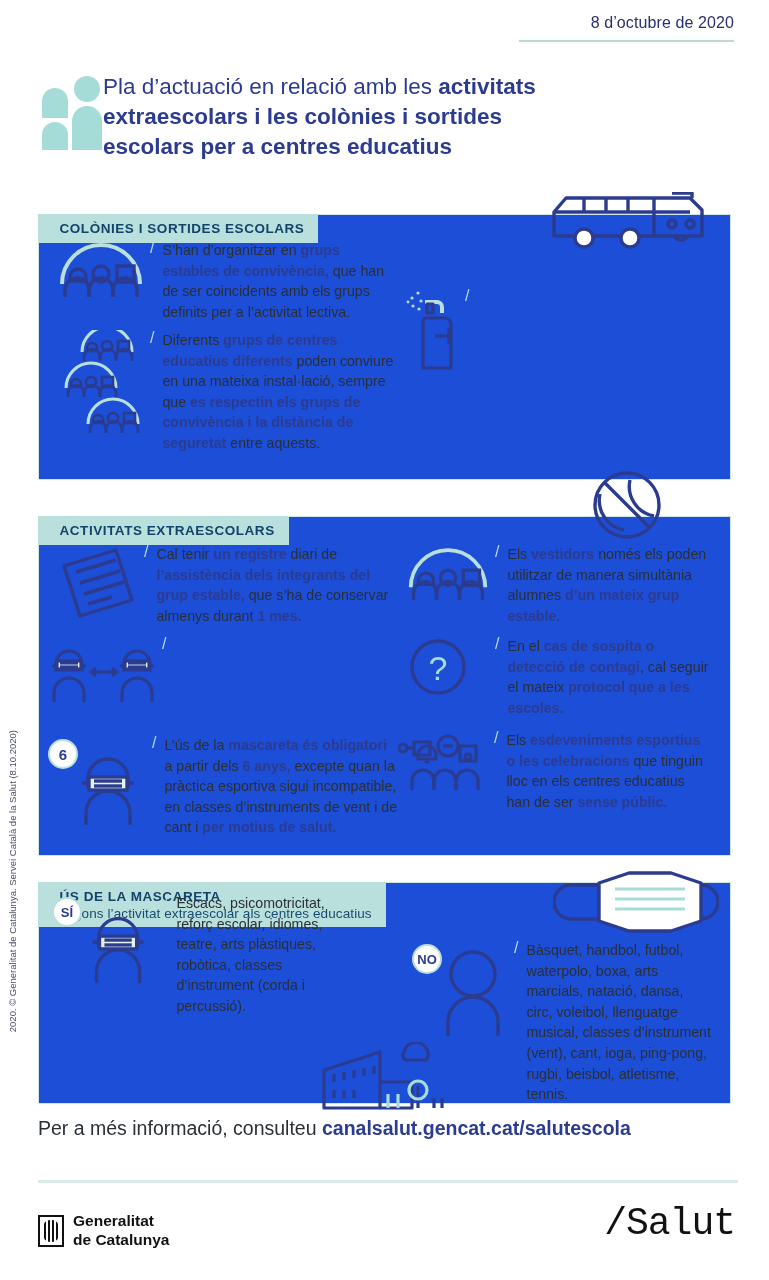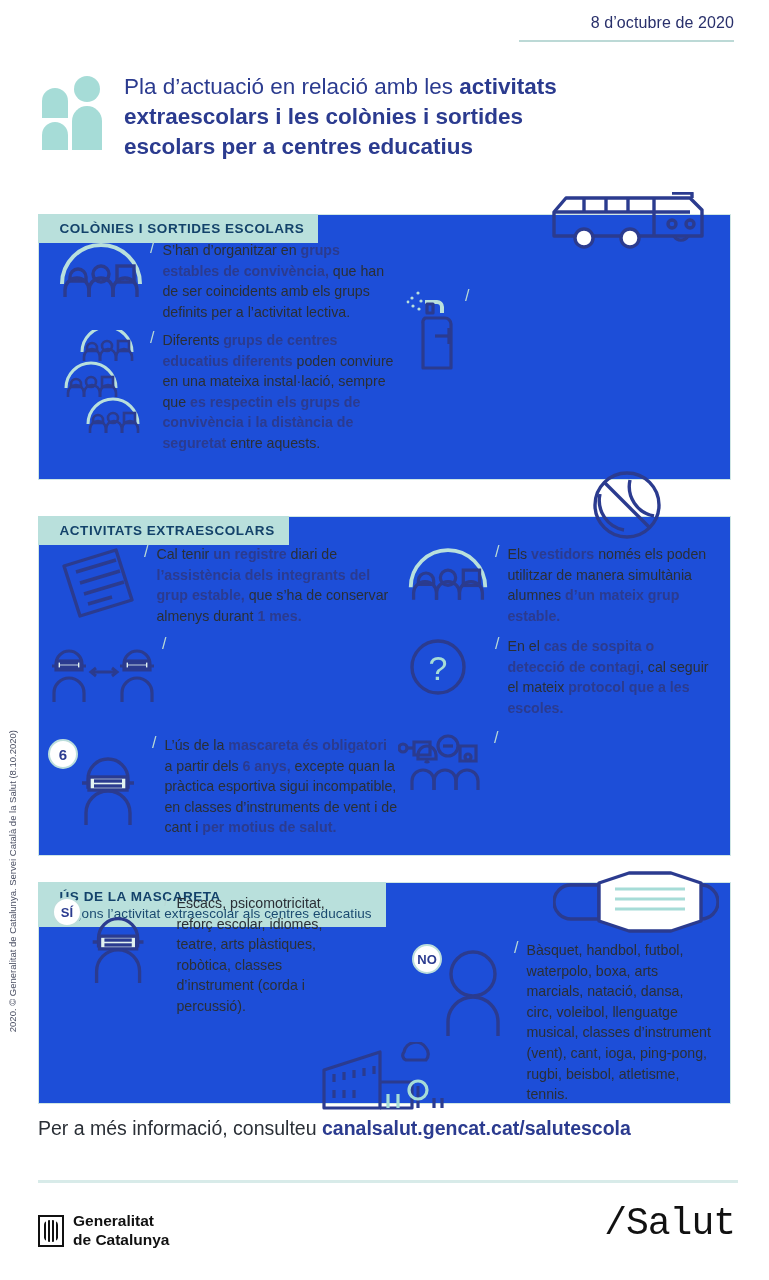--- a/index.html
+++ b/index.html
@@ -11,21 +11,21 @@
     overflow: hidden;
   }
   .page { position: relative; width: 769px; height: 1280px; }
 
   
   .date-wrap { position: absolute; left: 519px; top: 14px; width: 215px; text-align: right; }
   .date-text { font-size: 16px; color: #29306b; letter-spacing: .1px; }
   .date-rule { margin-top: 8px; height: 2px; background: #bcd9d6; width: 215px; }
 
   
-  .header { position: absolute; left: 38px; top: 72px; width: 700px; display: flex; gap: 24px; }
+  .header { position: absolute; left: 38px; top: 72px; width: 700px; display: flex; gap: 3px; }
   .header-icon { width: 62px; flex: 0 0 62px; position: relative; height: 78px; }
   .fig-small-head { position:absolute; left:4px; top:16px; width:26px; height:30px;
      background:#a6dcd7; border-radius:13px 13px 0 0;}
   .fig-small-body { position:absolute; left:4px; top:50px; width:26px; height:28px;
      background:#a6dcd7; border-radius:13px 13px 0 0;}
   .fig-big-head { position:absolute; left:36px; top:4px; width:26px; height:26px;
      background:#a6dcd7; border-radius:50%;}
   .fig-big-body { position:absolute; left:34px; top:34px; width:30px; height:44px;
      background:#a6dcd7; border-radius:15px 15px 0 0;}
   .title { font-size: 22.5px; line-height: 1.33; font-weight: 400; color: #2b3b8f; max-width: 580px; }
@@ -307,20 +307,21 @@
         <circle cx="50" cy="16" r="10"></circle>
           <path d="M45 16 h10"></path>
         <path d="M62 16 h16 v15 h-16 z"></path>
           <circle cx="70" cy="27" r="3"></circle>
         <path d="M14 60 v-9 a11 11 0 0 1 22 0 v9"></path>
         <path d="M36 60 v-9 a11 11 0 0 1 22 0 v9"></path>
         <path d="M58 60 v-9 a11 11 0 0 1 22 0 v9"></path>
       </g>
     </svg>
     <span class="slash">/</span>
+    <span class="txt">Els <b>esdeveniments esportius o les celebracions</b> que tinguin lloc en els centres educatius han de ser <b>sense públic.</b></span>
   </div>
 
   <div class="sec" style="left:38px; top:882px; width:693px; height:222px;">
     <div class="sec-head" style="padding-bottom:6px;">
       <span>ÚS DE LA MASCARETA</span>
       <span class="sub">segons l’activitat extraescolar als centres educatius</span>
     </div>
   </div>
 
   <svg class="float" style="left:553px; top:863px;" width="166" height="78" viewBox="0 0 166 78">

